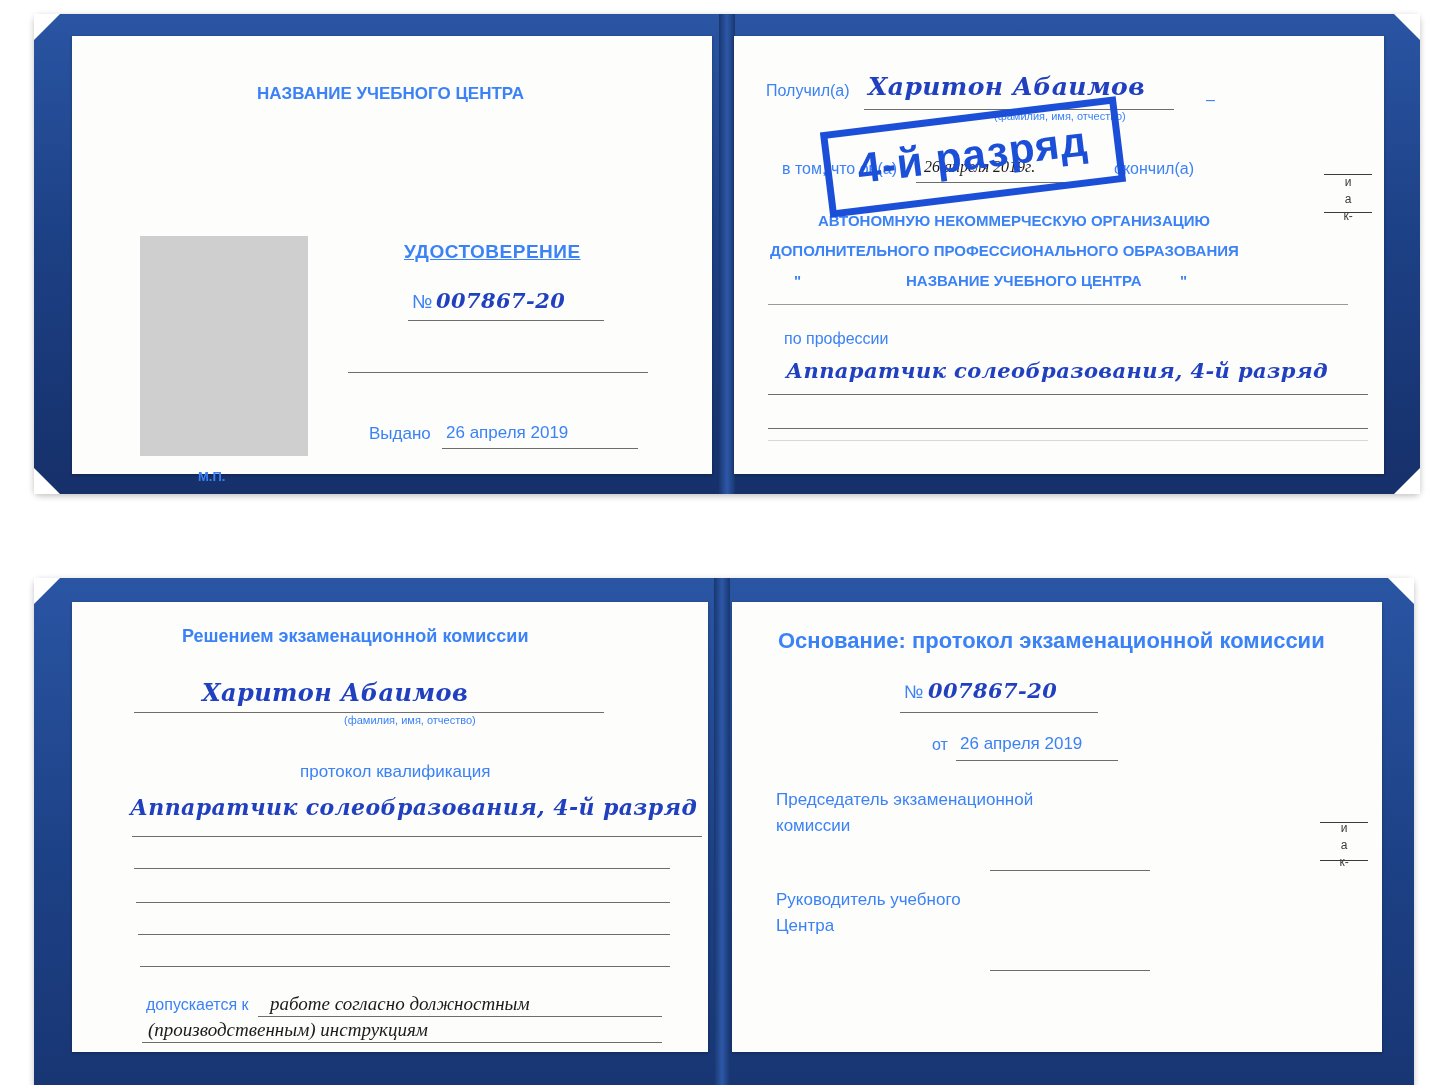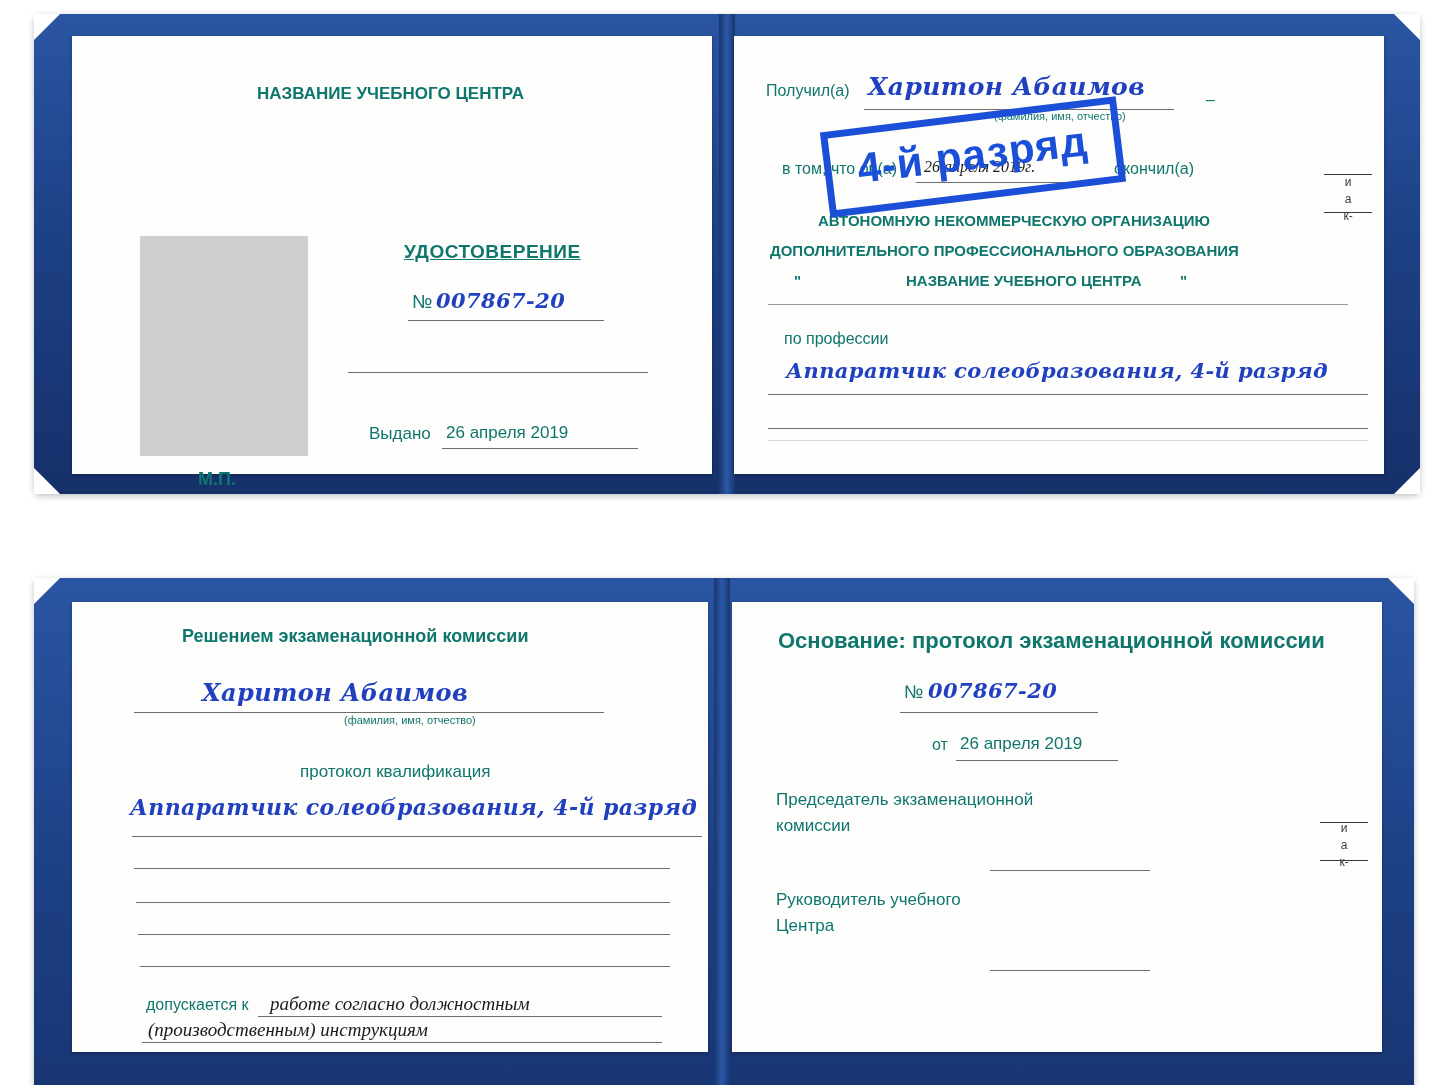--- a/index.html
+++ b/index.html
@@ -55,21 +55,21 @@
   .page-leaf {
     position: absolute;
     background: #fdfdfc;
     box-shadow: 0 1px 3px rgba(0,0,0,0.30);
   }
 
   
   .t {
     position: absolute;
     white-space: nowrap;
-    color: #0f766e;
+    color: #3b82f6;
   }
   .bold { font-weight: bold; }
   .small { font-size: 11px; }
   .hand {
     font-family: "DejaVu Serif", serif;
     color: #2040c0;
     font-style: italic;
     font-weight: bold;
     letter-spacing: 0.4px;
   }
@@ -142,21 +142,21 @@
       <div class="t" style="left:340px;top:255px;font-size:19px;">№</div>
       <div class="t hand" style="left:364px;top:252px;font-size:21px;">007867-20</div>
       <div class="rule" style="left:336px;top:284px;width:196px;"></div>
 
       <div class="rule" style="left:276px;top:336px;width:300px;"></div>
 
       <div class="t" style="left:297px;top:388px;font-size:17px;">Выдано</div>
       <div class="t" style="left:374px;top:387px;font-size:17px;">26 апреля 2019</div>
       <div class="rule" style="left:370px;top:412px;width:196px;"></div>
 
-      <div class="t bold" style="left:126px;top:433px;font-size:18px;">М.П.</div>
+      <div class="t bold" style="left:126px;top:433px;font-size:13px;">М.П.</div>
     </div>
 
     <div class="page-leaf" style="left:700px;top:22px;width:650px;height:438px;">
       <div class="t" style="left:32px;top:46px;font-size:16px;text-align:center;">Получил(а)</div>
       <div class="t hand" style="left:134px;top:36px;font-size:25px;">Харитон Абаимов</div>
       <div class="rule" style="left:130px;top:73px;width:310px;"></div>
       <div class="t small" style="left:260px;top:74px;">(фамилия, имя, отчество)</div>
       <div class="t" style="left:472px;top:55px;font-size:16px;">–</div>
 
       <div class="t" style="left:48px;top:124px;font-size:16px;">в том, что он(а)</div>

